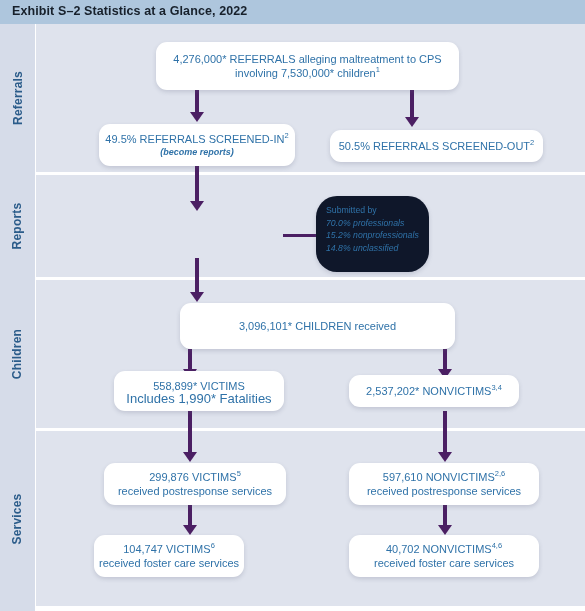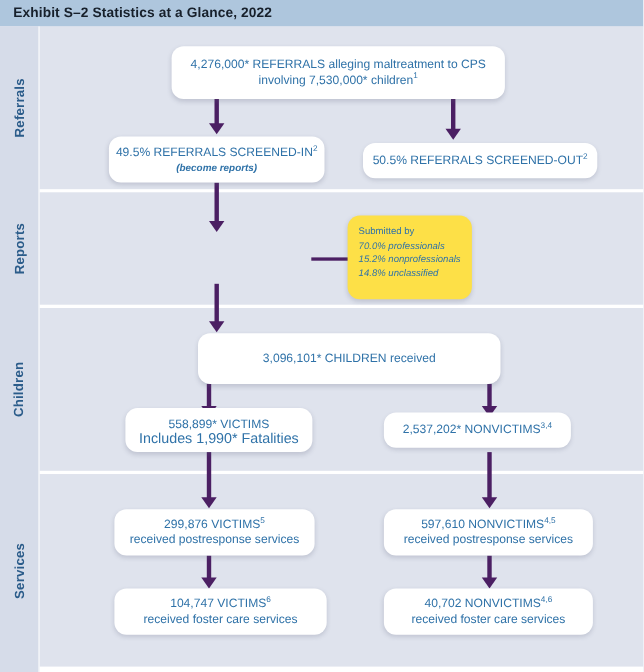--- a/index.html
+++ b/index.html
@@ -110,22 +110,22 @@
     font-weight: bold;
   }
   sup {
     font-size: 7.5px;
     vertical-align: super;
     line-height: 0;
   }
   
   #note-box {
     position: absolute;
-    background: #fde047;
-    border-radius: 11px;
+    background: #0f172a;
+    border-radius: 21px;
     box-shadow: 0 2px 4px rgba(90,95,125,0.22);
     box-sizing: border-box;
     padding: 8px 10px;
     text-align: left;
   }
   #note-box .nline {
     font-size: 8.7px;
     color: #2f72a8;
     line-height: 12.5px;
     white-space: nowrap;
@@ -245,25 +245,25 @@
   <div class="node" style="left:349px;top:375px;width:170px;height:32px;">
     <div class="l1"><span>2,537,202* NONVICTIMS</span><sup>3,4</sup></div>
   </div>
 
   <div class="node" style="left:104px;top:463px;width:182px;height:42px;">
     <div class="l1"><span>299,876 VICTIMS</span><sup>5</sup></div>
     <div class="l2">received postresponse services</div>
   </div>
 
   <div class="node" style="left:349px;top:463px;width:190px;height:42px;">
-    <div class="l1"><span>597,610 NONVICTIMS</span><sup>4,5</sup></div>
+    <div class="l1"><span>597,610 NONVICTIMS</span><sup>2,6</sup></div>
     <div class="l2">received postresponse services</div>
   </div>
 
-  <div class="node" style="left:104px;top:535px;width:193px;height:42px;">
+  <div class="node" style="left:94px;top:535px;width:150px;height:42px;">
     <div class="l1"><span>104,747 VICTIMS</span><sup>6</sup></div>
     <div class="l2">received foster care services</div>
   </div>
 
   <div class="node" style="left:349px;top:535px;width:190px;height:42px;">
     <div class="l1"><span>40,702 NONVICTIMS</span><sup>4,6</sup></div>
     <div class="l2">received foster care services</div>
   </div>
 
 </div>

